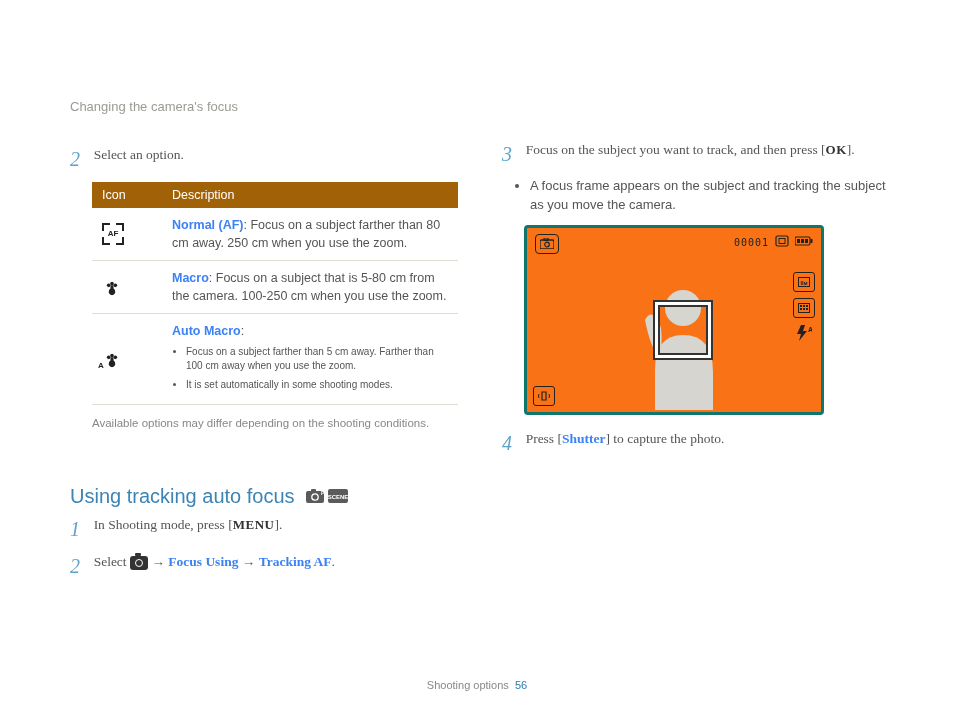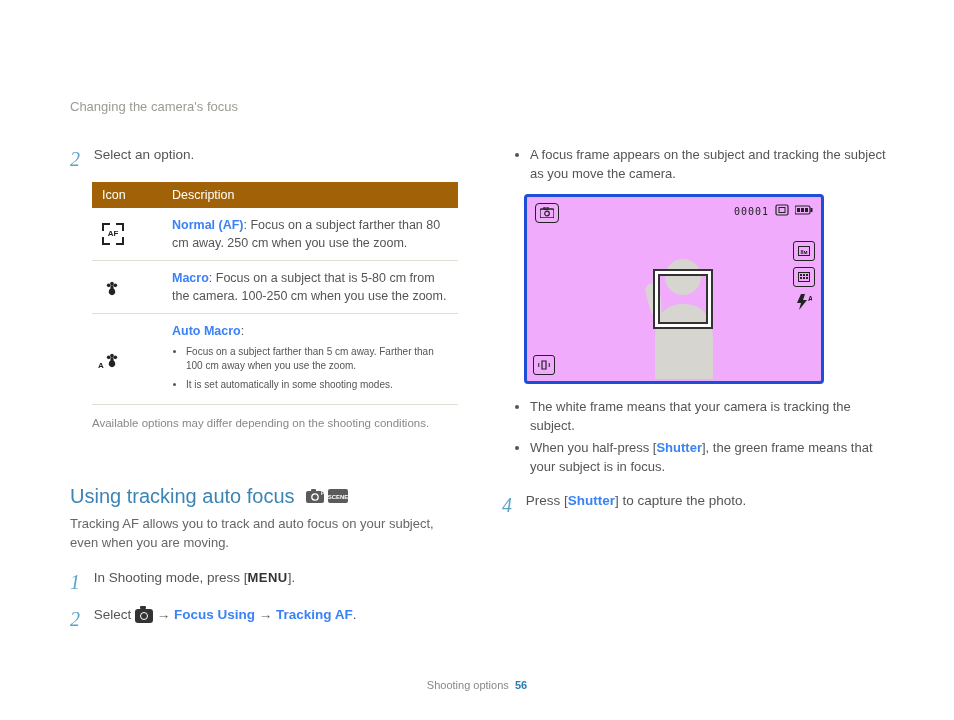--- a/index.html
+++ b/index.html
@@ -38,20 +38,21 @@
     font-family: Georgia, 'Times New Roman', serif;
     font-size: 20px;
     font-style: italic;
     width: 20px;
     vertical-align: top;
   }
   .steptext {
     display: inline-block;
     vertical-align: top;
     width: calc(100% - 24px);
+    font-family: Liberation Serif, serif;
   }
   .step {
     margin-bottom: 8px;
   }
   .step .steptext { font-size: 13.5px; color:#555; }
   
   table.opts {
     width: 100%;
     border-collapse: collapse;
     margin-top: 6px;
@@ -107,29 +108,29 @@
   
   .footer {
     position: absolute;
     bottom: 26px;
     left: 0;
     width: 100%;
     text-align: center;
     font-size: 11px;
     color: #888;
   }
-  .footer .pn { color:#2b7cae; font-weight:bold; }
+  .footer .pn { color:#2b7cae; font-weight:normal; }
   
   .lcdframe {
     margin: 10px 0 14px 22px;
     width: 300px;
     height: 190px;
-    border: 3px solid #1d4ed8;
+    border: 3px solid #0f766e;
     border-radius: 4px;
-    background:#f0abfc;
+    background:#f97316;
     position: relative;
     box-sizing: border-box;
   }
   .silhouette {
     position:absolute;
     left: 86px;
     bottom: 2px;
     width: 120px;
     height: 130px;
   }
@@ -288,39 +289,44 @@
             </svg>
         </span>
         <span class="ic">
           <svg width="20" height="14" viewBox="0 0 20 14">
               <rect x="0" y="0" width="20" height="14" rx="2" fill="#5b5b5b"></rect>
               <text x="10" y="10" font-size="6" fill="#fff" text-anchor="middle" font-weight="bold">SCENE</text>
             </svg>
         </span>
       </span>
     </h2>
-    <div class="desc">Tracking AF allows you to track and auto focus on your subject, even when you are moving.</div>
 
     <div class="step">
       <span class="stepnum">1</span>
       <span class="steptext">
         <span>In Shooting mode, press [</span><span class="menu-label">MENU</span><span>].</span>
       </span>
     </div>
 
     <div class="step">
       <span class="stepnum">2</span>
       <span class="steptext">
         <span>Select </span><span class="cam-round"></span><span> → </span><span class="bold">Focus Using</span><span> → </span><span class="bold">Tracking AF</span><span>.</span>
       </span>
     </div>
   </div>
 
   <div class="col">
     <div style="height:42px;"></div>
+    <div class="step">
+      <span class="stepnum">3</span>
+      <span class="steptext">
+        <span>Focus on the subject you want to track, and then press [</span><span class="ok-label">OK</span><span>].</span>
+      </span>
+    </div>
     <ul class="subbul">
       <li>A focus frame appears on the subject and tracking the subject as you move the camera.</li>
     </ul>
 
     <div class="lcdframe">
       <div class="topbar">
         <span class="camicon">
           <svg width="14" height="11" viewBox="0 0 14 11">
               <rect x="0" y="2" width="14" height="9" rx="1.5" fill="none" stroke="#222" stroke-width="1.3"></rect>
               <rect x="4" y="0" width="4" height="2.5" rx="0.8" fill="none" stroke="#222" stroke-width="1.2"></rect>
@@ -382,26 +388,20 @@
 
       <span class="shakeicon">
         <svg width="14" height="12" viewBox="0 0 14 12">
             <path d="M5 2 L9 2 L9 10 L5 10 Z" fill="none" stroke="#222" stroke-width="1.2"></path>
             <path d="M2 4 Q1 6 2 8" fill="none" stroke="#222" stroke-width="1"></path>
             <path d="M12 4 Q13 6 12 8" fill="none" stroke="#222" stroke-width="1"></path>
           </svg>
       </span>
     </div>
 
-    <ul class="subbul">
-      <li>The white frame means that your camera is tracking the subject.</li>
-      <li>
-        <span>When you half-press [</span><span class="bold">Shutter</span><span>], the green frame means that your subject is in focus.</span>
-      </li>
-    </ul>
 
     <div class="step" style="margin-top:14px;">
       <span class="stepnum">4</span>
       <span class="steptext">
         <span>Press [</span><span class="bold">Shutter</span><span>] to capture the photo.</span>
       </span>
     </div>
   </div>
 </div>
 

